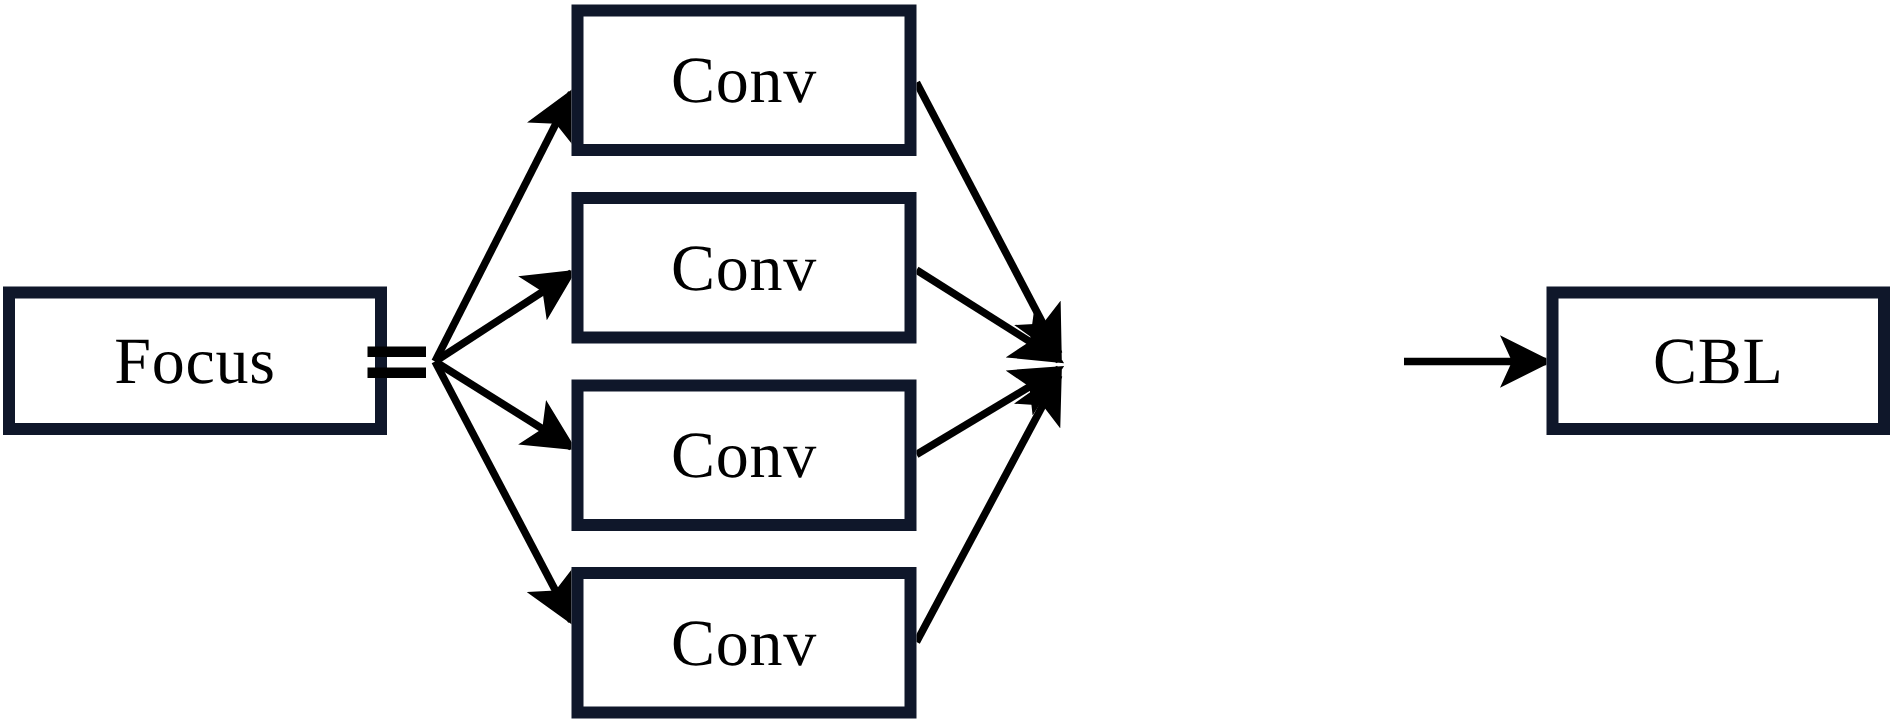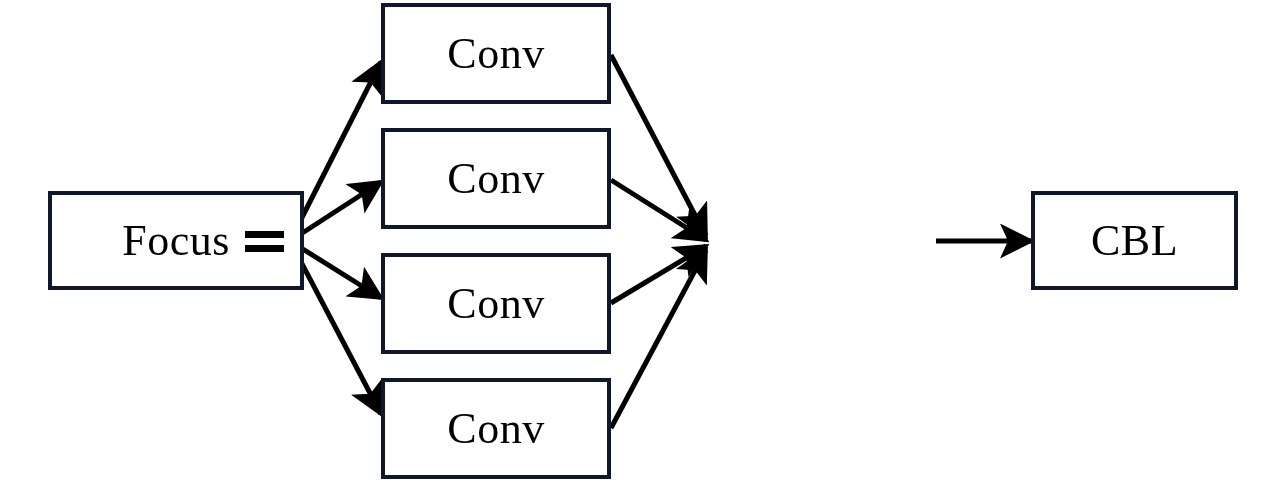--- a/index.html
+++ b/index.html
@@ -22,21 +22,21 @@
     top: 0;
     left: 0;
     width: 1262px;
     height: 481px;
     display: block;
   }
   .node-box {
     position: absolute;
     box-sizing: border-box;
     background: #ffffff;
-    border: 4px solid #0f172a;
+    border: 8px solid #0f172a;
     display: flex;
     align-items: center;
     justify-content: center;
     text-align: right;
   }
   .node-label {
     font-family: "Liberation Serif", "DejaVu Serif", serif;
     font-size: 44px;
     line-height: 1;
     color: #000000;
@@ -71,21 +71,21 @@
         <line x1="290" y1="241" x2="381" y2="298" stroke="#000000" stroke-width="5" marker-end="url(#arrowhead)"></line>
         <line x1="290" y1="241" x2="381" y2="414" stroke="#000000" stroke-width="5" marker-end="url(#arrowhead)"></line>
         <line x1="611" y1="55" x2="706" y2="236" stroke="#000000" stroke-width="5" marker-end="url(#arrowhead)"></line>
         <line x1="611" y1="180" x2="706" y2="240" stroke="#000000" stroke-width="5" marker-end="url(#arrowhead)"></line>
         <line x1="611" y1="303" x2="706" y2="246" stroke="#000000" stroke-width="5" marker-end="url(#arrowhead)"></line>
         <line x1="611" y1="428" x2="706" y2="250" stroke="#000000" stroke-width="5" marker-end="url(#arrowhead)"></line>
         <line x1="936" y1="241" x2="1031" y2="241" stroke="#000000" stroke-width="5" marker-end="url(#arrowhead)"></line>
       </g>
   </svg>
 
-  <div class="node-box" style="left:2px; top:191px; width:256px; height:99px;margin-left:46px;">
+  <div class="node-box" style="left:2px; top:191px; width:256px; height:99px;">
     <span class="node-label">Focus</span>
   </div>
 
   <div class="equals-sign" style="left:245px; top:231px;"></div>
 
   <div class="node-box" style="left:381px; top:3px; width:230px; height:101px;">
     <span class="node-label">Conv</span>
   </div>
 
   <div class="node-box" style="left:381px; top:128px; width:230px; height:101px;">
@@ -94,17 +94,17 @@
 
   <div class="node-box" style="left:381px; top:253px; width:230px; height:101px;">
     <span class="node-label">Conv</span>
   </div>
 
   <div class="node-box" style="left:381px; top:378px; width:230px; height:101px;">
     <span class="node-label">Conv</span>
   </div>
 
 
-  <div class="node-box" style="left:1031px; top:191px; width:207px; height:99px;">
+  <div class="node-box" style="left:1031px; top:191px; width:229px; height:99px;">
     <span class="node-label">CBL</span>
   </div>
 
 </div>
 
 </body></html>

